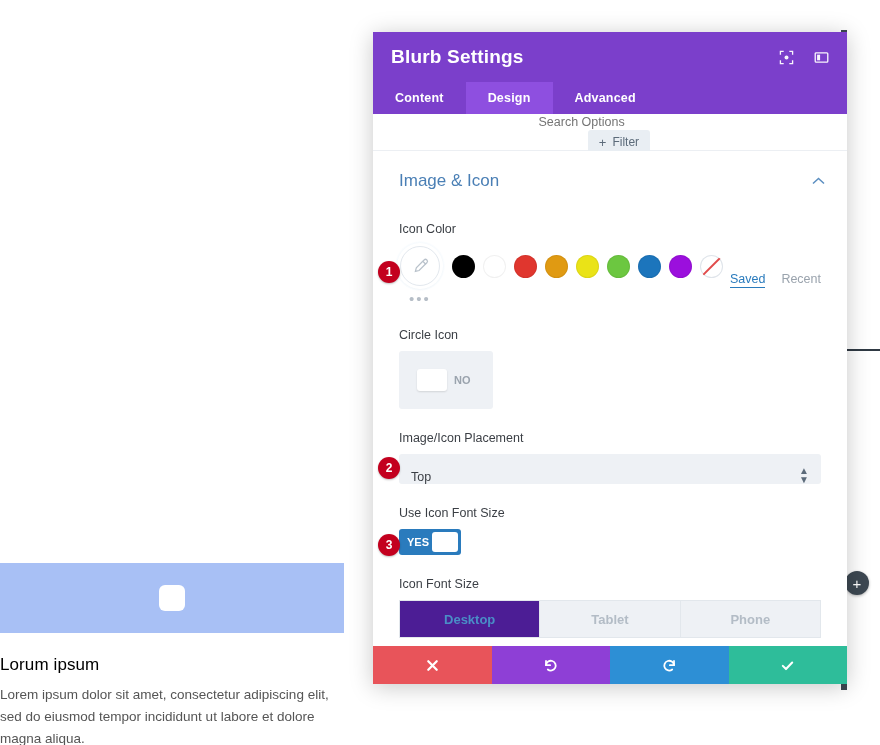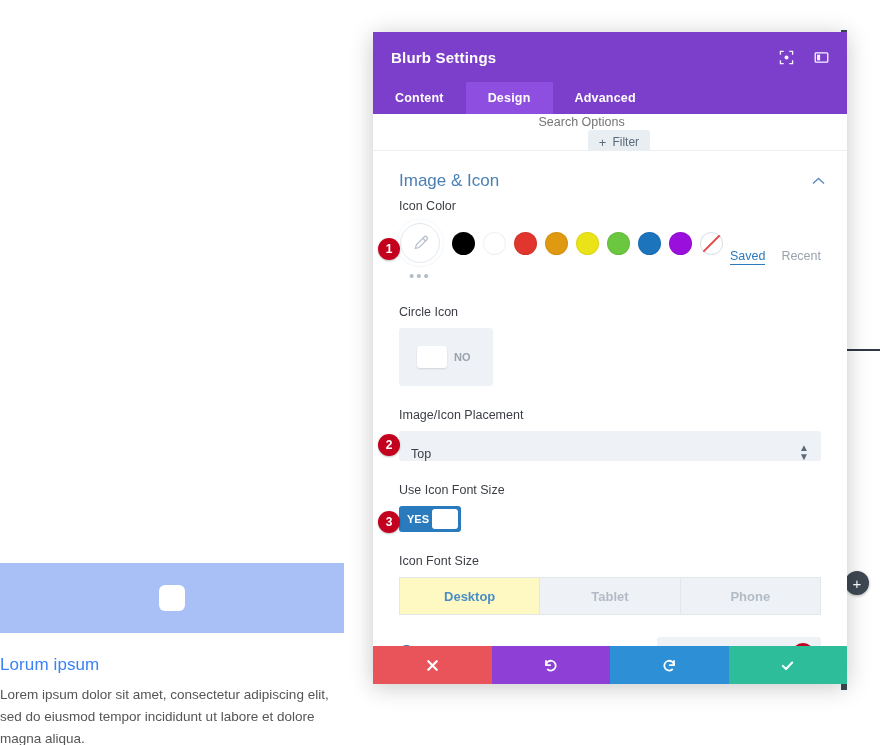--- a/index.html
+++ b/index.html
@@ -18,21 +18,21 @@
     background: #a8c0f5;
     display: flex; align-items: center; justify-content: center;
   }
   .blurb-icon-square {
     width: 26px; height: 26px;
     background: #ffffff;
     border-radius: 6px;
   }
   .blurb-body { padding: 22px 14px 0 0; }
   .blurb-title {
-    font-size: 17px; color: #3b82f6; font-weight: 400;
+    font-size: 17px; color: #000000; font-weight: 400;
     margin: 0 0 9px 0; letter-spacing: .1px;
   }
   .blurb-text {
     font-size: 13.5px; color: #555; line-height: 1.62; margin: 0;
     max-width: 334px;
   }
 
   
   .canvas-edge-bar {
     position: absolute; left: 841px; top: 30px; width: 6px; height: 660px;
@@ -59,21 +59,21 @@
     box-shadow: 0 3px 22px rgba(0,0,0,.22);
     display: flex; flex-direction: column;
     overflow: hidden;
   }
   .modal-header {
     background: #7B3FCB;
     height: 50px; min-height: 50px;
     display: flex; align-items: center; padding: 0 18px;
     color: #fff;
   }
-  .modal-title { font-size: 15px; font-weight: bold; flex: 1; letter-spacing: .2px; }
+  .modal-title { font-size: 19px; font-weight: bold; flex: 1; letter-spacing: .2px; }
   .header-icons { display: flex; gap: 20px; align-items: center; }
   .hicon { width: 15px; height: 15px; opacity: .95; display: block; }
 
   .modal-tabs {
     background: #7B3FCB; height: 32px; min-height: 32px;
     display: flex; align-items: stretch;
   }
   .tab {
     padding: 0 22px; display: flex; align-items: center;
     color: #ffffff; font-size: 12.5px; font-weight: bold;
@@ -102,21 +102,21 @@
 
   .modal-body { flex: 1; overflow: hidden; background: #fff; position: relative; }
 
   .section-head {
     display: flex; align-items: center; justify-content: space-between;
     padding: 20px 22px 4px 26px;
   }
   .section-title { font-size: 17px; color: #4a7fb5; font-weight: 400; }
   .chev { color: #5b8ec0; font-size: 12px; }
 
-  .field { padding: 0 26px; margin-top: 4px; position: relative; }
+  .field { padding: 0 26px; margin-top: 27px; position: relative; }
   .field-label {
     font-size: 12.5px; color: #3b3f45; margin-bottom: 9px; display: block;
   }
 
   
   .swatch-row { display: flex; align-items: center; gap: 0; }
   .eyedrop-wrap {
     position: relative; width: 42px; height: 42px; margin-right: 11px;
     display: flex; align-items: center; justify-content: center;
   }
@@ -185,21 +185,21 @@
   }
 
   
   .resp-tabs { display: flex; gap: 0; }
   .resp-tab {
     flex: 1; height: 36px; display: flex; align-items: center; justify-content: center;
     font-size: 13px; font-weight: bold; background: #eef1f5; color: #b3bcc6;
     border: 1px solid #e2e7ec; margin-left: -1px; cursor: pointer;
   }
   .resp-tab:first-child { margin-left: 0; }
-  .resp-tab.active { background: #fef9c3; color: #4a8ec7; }
+  .resp-tab.active { background: #4c1d95; color: #4a8ec7; }
 
   
   .slider-row { display: flex; align-items: center; margin-top: 22px; position: relative; }
   .slider-track {
     flex: 1; height: 5px; background: #e9edf2; border-radius: 3px;
     position: relative; margin-right: 30px;
   }
   .slider-fill { position: absolute; left: 0; top: 0; height: 5px; width: 3px; background: #2a7bbd; border-radius: 3px; }
   .slider-knob {
     position: absolute; left: 0px; top: -5px;

